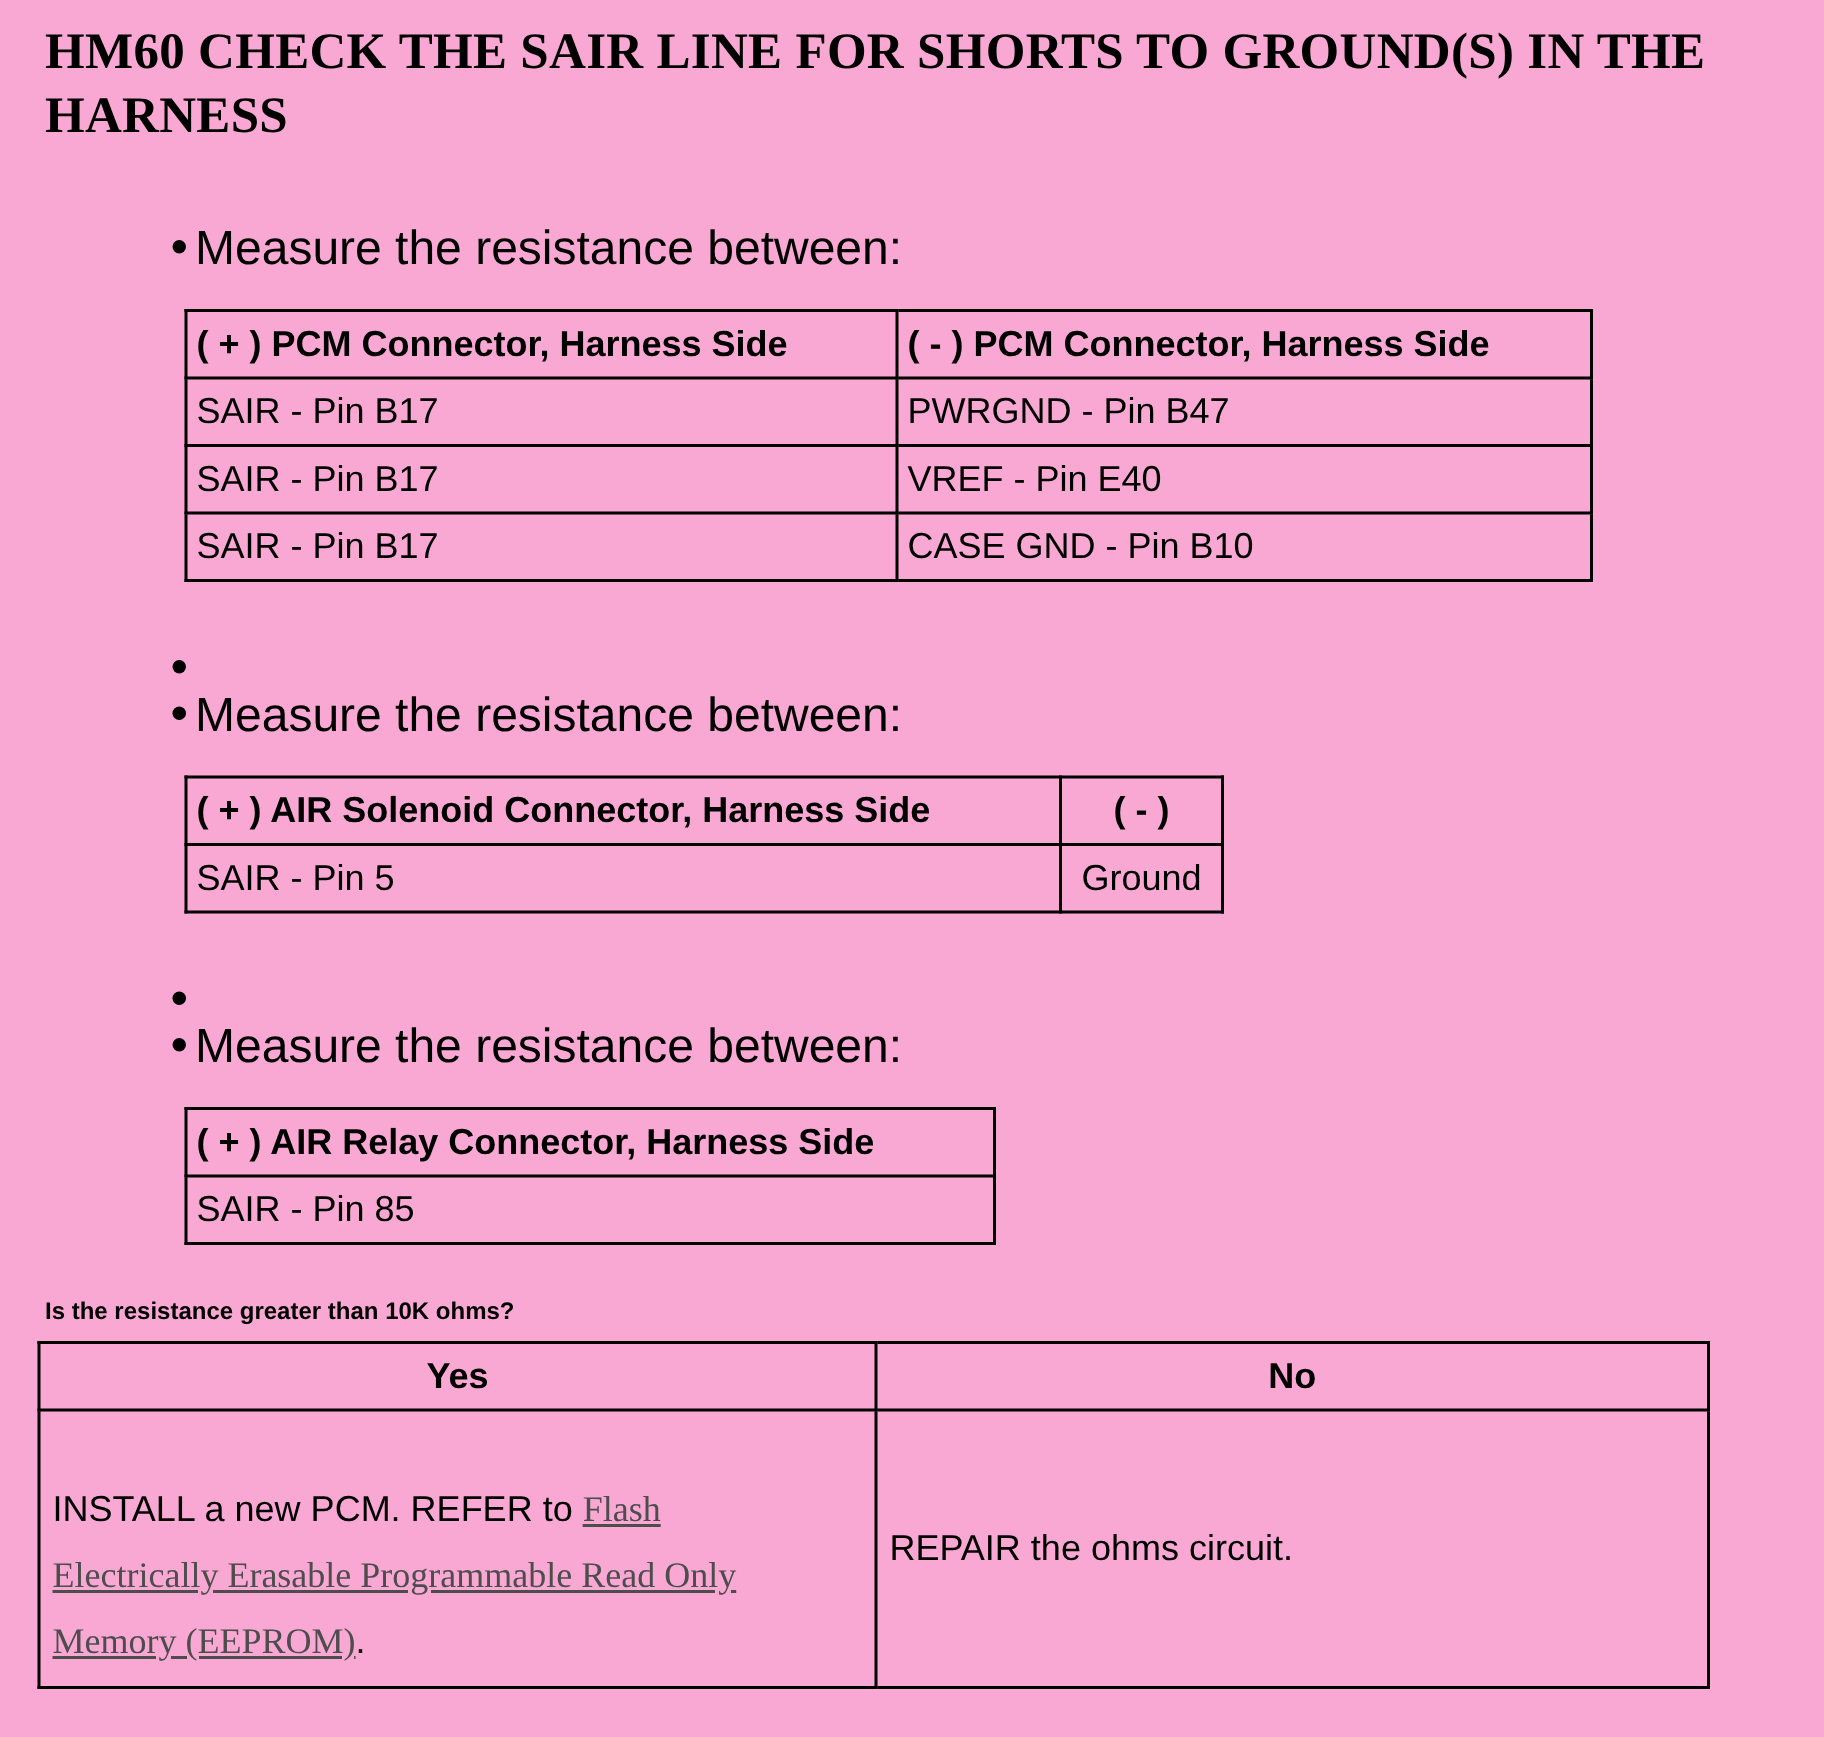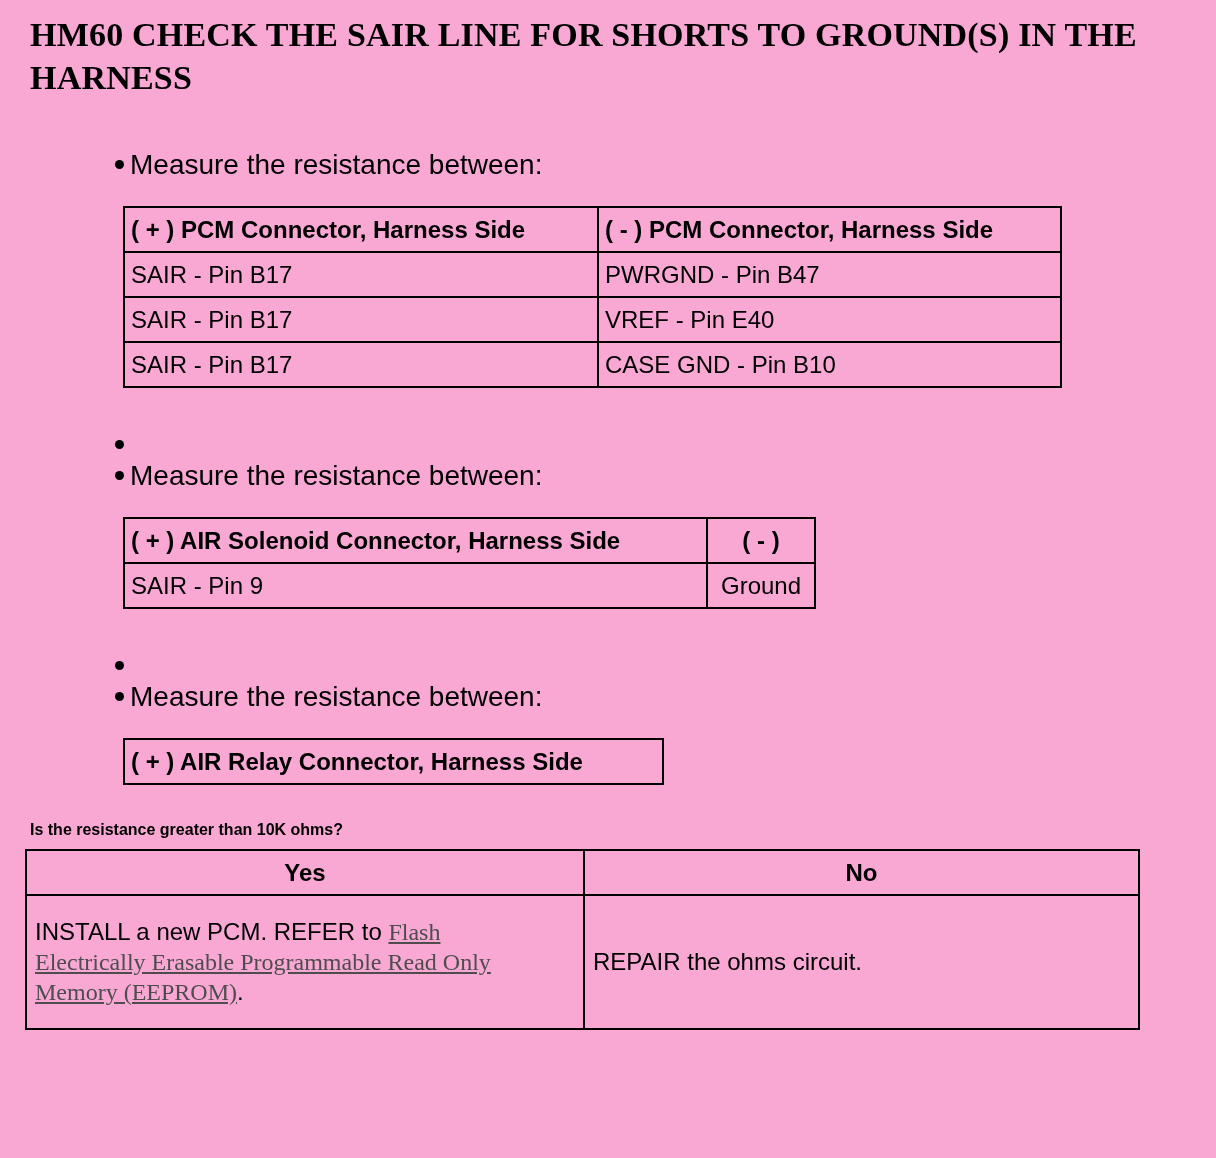--- a/index.html
+++ b/index.html
@@ -16,21 +16,21 @@
     font-weight: bold;
     font-size: 34px;
     line-height: 1.26;
     margin: 14px 18px 0 30px;
     letter-spacing: 0.2px;
   }
   .bullet-row {
     display: flex;
     align-items: center;
     margin-left: 115px;
-    font-size: 28px;
+    font-size: 32px;
     line-height: 30px;
   }
   .bullet-row .dot {
     width: 9px;
     height: 9px;
     border-radius: 50%;
     background: #000;
     margin-right: 6px;
     flex: 0 0 auto;
   }
@@ -76,22 +76,23 @@
     width: 1115px;
   }
   table.decision .c1 { width: 558px; }
   table.decision td {
     height: 134px;
     vertical-align: middle;
     white-space: normal;
   }
   .yes-content {
     max-width: 520px;
-    line-height: 30px;
+    line-height: 44px;
     padding-left: 2px;
+    margin-top: 37px;
   }
   .no-content { padding-left: 2px; }
   .doc-link {
     color: #4d4d4d;
     text-decoration: underline;
     font-family: "Liberation Serif", serif;
   }
 </style>
 </head>
 <body>
@@ -134,39 +135,43 @@
     <span>Measure the resistance between:</span>
   </div>
 
   <table class="mtable t2">
     <tbody>
         <tr>
       <th class="c1">( + ) AIR Solenoid Connector, Harness Side</th>
       <th class="center">( - )</th>
     </tr>
     <tr>
-      <td>SAIR - Pin 9</td>
+      <td>SAIR - Pin 5</td>
       <td class="center">Ground</td>
     </tr>
   </tbody>
     </table>
 
   <div class="bullet-row bullet-lone">
     <span class="dot"></span>
   </div>
   <div class="bullet-row bullet-follow">
     <span class="dot"></span>
     <span>Measure the resistance between:</span>
   </div>
 
   <table class="mtable t3">
     <tbody>
         <tr>
       <th class="c1">( + ) AIR Relay Connector, Harness Side</th>
       <th class="center">( - )</th>
+    </tr>
+    <tr>
+      <td>SAIR - Pin 85</td>
+      <td class="center">Ground</td>
     </tr>
   </tbody>
     </table>
 
   <div class="question">Is the resistance greater than 10K ohms?</div>
 
   <table class="mtable decision">
     <tbody>
         <tr>
       <th class="c1 center">Yes</th>

